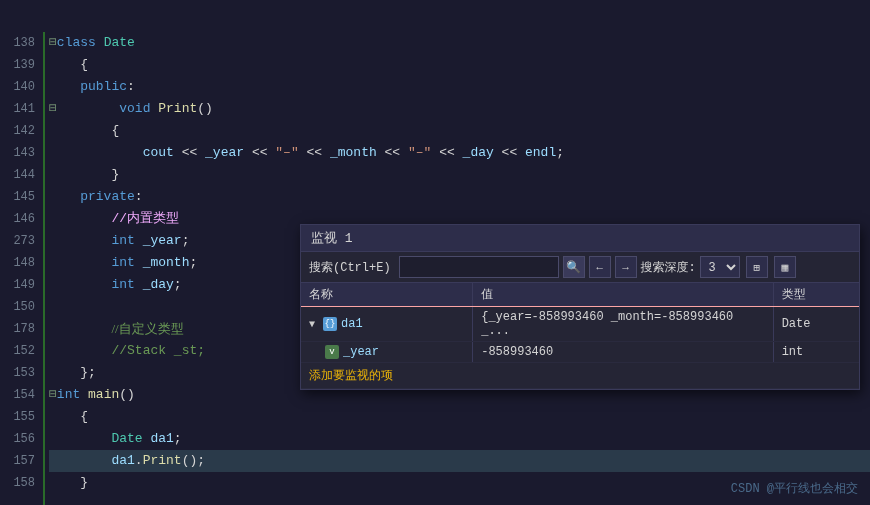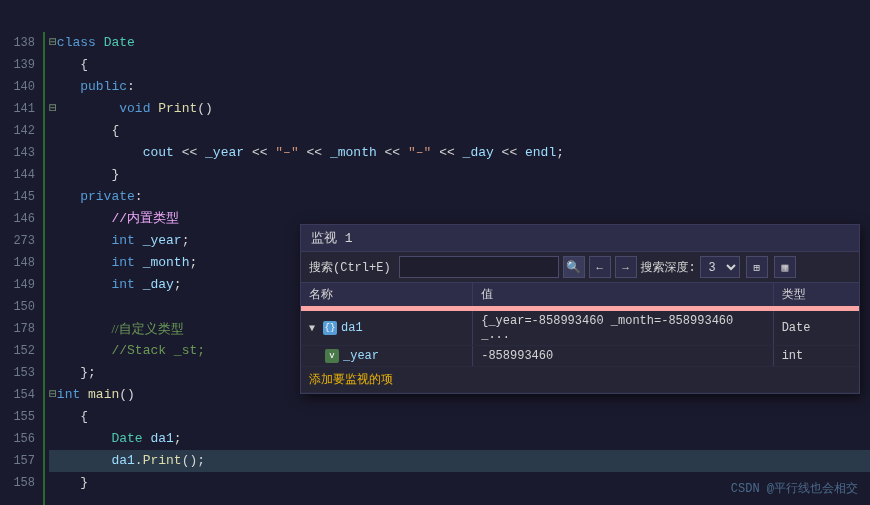--- a/index.html
+++ b/index.html
@@ -177,21 +177,21 @@
       width: 100%;
       border-collapse: collapse;
     }
 
     .watch-table th {
       background: #2d2d4a;
       color: #d4d4d4;
       font-size: 12px;
       padding: 3px 8px;
       text-align: left;
-      border-bottom: 5px solid #fca5a5;
+      border-bottom: 1px solid #fca5a5;
       font-weight: normal;
     }
 
     .watch-table td {
       padding: 3px 8px;
       color: #d4d4d4;
       font-size: 12px;
       border-bottom: 1px solid #2a2a3e;
     }
 

